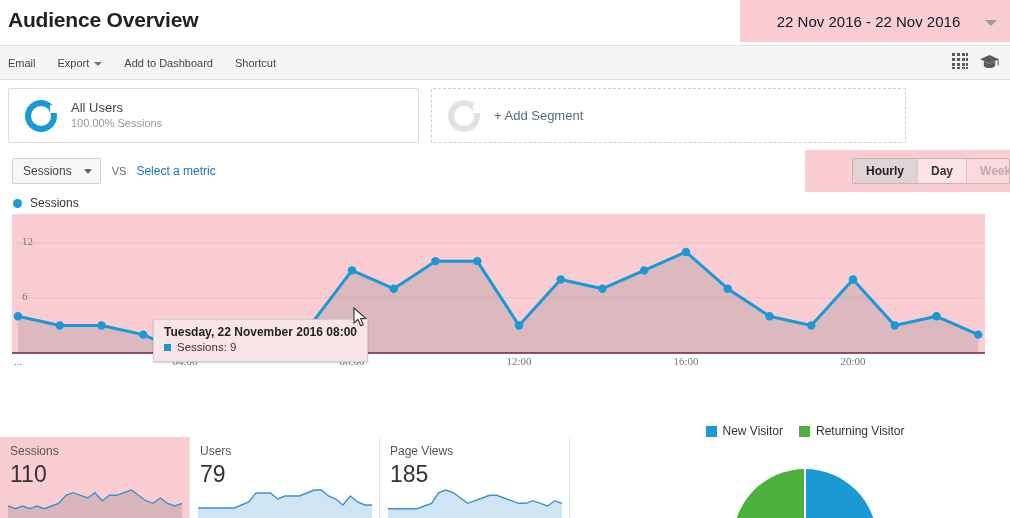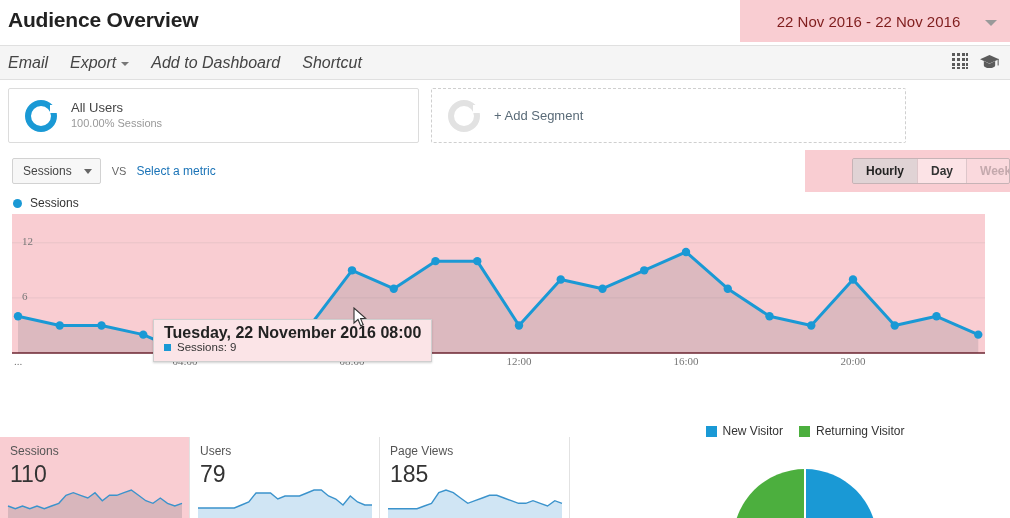--- a/index.html
+++ b/index.html
@@ -31,21 +31,21 @@
   }
   .daterange-wrap {
     position: absolute;
     right: 0px; top: 0px;
     width: 270px; height: 42px;
     background: #f9cdd2;
     display: flex; align-items: center; justify-content: center;
   }
   .daterange {
     display: flex; align-items: center; gap: 25px;
-    font-size: 15px; color: #7f1d1d; cursor: pointer;
+    font-size: 15px; color: #0f172a; cursor: pointer;
     padding: 2px 4px;
     margin-left: 24px;
   }
   .daterange .caret {
     width: 0; height: 0;
     border-left: 6px solid transparent;
     border-right: 6px solid transparent;
     border-top: 6px solid #9a9a9a;
     margin-top: 3px;
   }
@@ -53,27 +53,26 @@
   
   .actionbar {
     position: relative;
     height: 34px;
     background: #f5f5f5;
     border-bottom: 1px solid #e0e0e0;
     display: flex; align-items: center;
     padding-left: 8px;
   }
   .action {
-    font-size: 16px;
+    font-size: 11px;
     color: #444;
     margin-right: 22px;
     cursor: pointer;
     display: flex; align-items: center; gap: 5px;
     white-space: nowrap;
-    font-style: italic;
   }
   .action .caret {
     width: 0; height: 0;
     border-left: 4px solid transparent;
     border-right: 4px solid transparent;
     border-top: 4px solid #777;
     margin-top: 2px;
   }
   .actionbar-right {
     position: absolute; right: 10px; top: 7px;
@@ -234,21 +233,21 @@
   .tooltip {
     position: absolute;
     left: 153px; top: 319px;
     background: #fbe4e7;
     border: 1px solid #cfcfcf;
     box-shadow: 0 1px 2px rgba(0,0,0,0.18);
     padding: 5px 10px 6px 10px;
     z-index: 40;
     white-space: nowrap;
   }
-  .tt-title { font-size: 16px; font-weight: bold; color: #222; line-height: 15px; }
+  .tt-title { font-size: 12px; font-weight: bold; color: #222; line-height: 15px; }
   .tt-row { font-size: 11.5px; color: #333; line-height: 15px; display: flex; align-items: center; gap: 6px; }
   .tt-sq { width: 7px; height: 7px; background: #1a99d5; display: inline-block; }
 
   .cursor-arrow {
     position: absolute;
     left: 353px; top: 307px;
     z-index: 50;
     pointer-events: none;
   }
 

